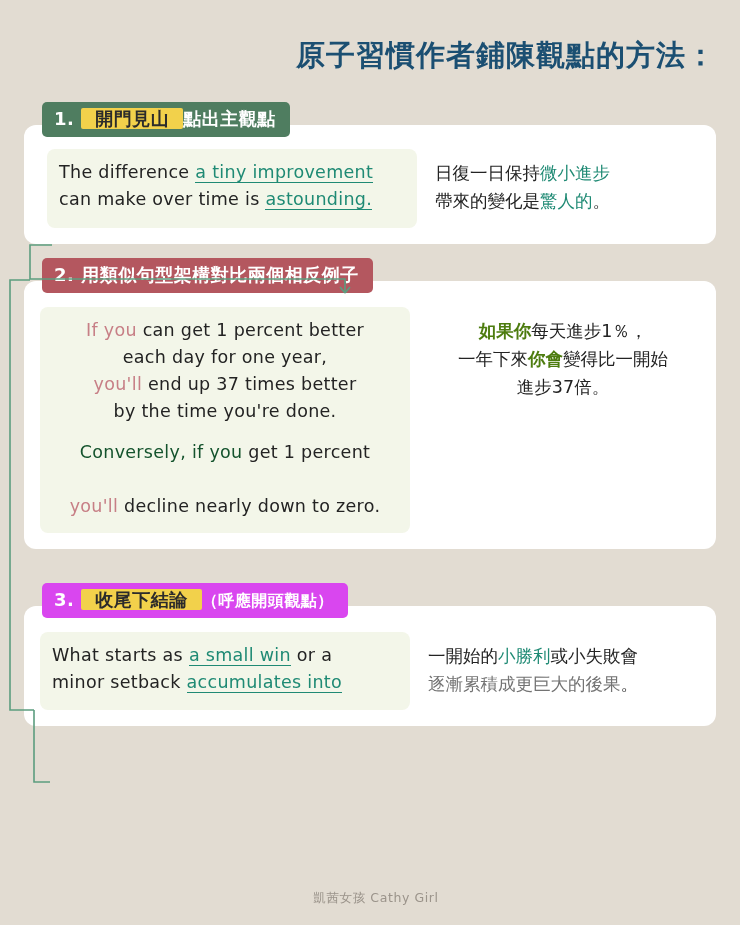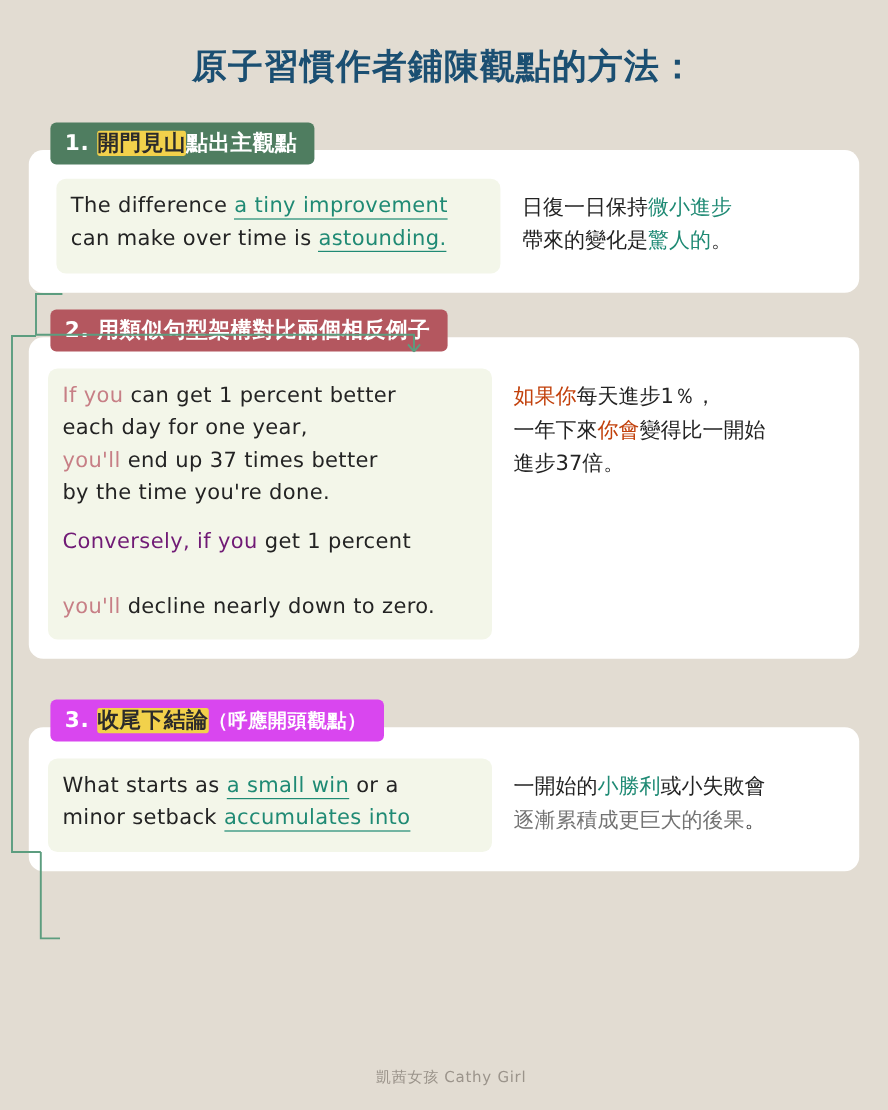--- a/index.html
+++ b/index.html
@@ -14,21 +14,21 @@
     overflow: hidden;
   }
   .page {
     width: 740px; height: 925px;
     position: relative;
     padding: 0 24px;
   }
 
   
   .title-block {
-    text-align: center;
+    text-align: right;
     padding-top: 34px;
   }
   .title-line1 {
     font-family: "DejaVu Sans", sans-serif;
     font-size: 29px;
     font-weight: bold;
     color: #1b4f72;
     letter-spacing: 1px;
     line-height: 1.45;
   }
@@ -52,21 +52,21 @@
     border-radius: 5px;
     letter-spacing: 0.5px;
     white-space: nowrap;
   }
   .chip-1 { background: #4f7d60; }
   .chip-2 { background: #b4575f; }
   .chip-3 { background: #d946ef; }
   .hl-yellow {
     background: #f2d14b;
     color: #2b2b2b;
-    padding: 0 0;
+    padding: 0 14px;
     border-radius: 2px;
   }
   .chip-sub {
     font-weight: bold;
     font-size: 16px;
   }
 
   
   .card {
     background: #ffffff;
@@ -98,22 +98,22 @@
     color: #232323;
     letter-spacing: 0.3px;
   }
   .zh {
     font-size: 17.5px;
     line-height: 1.62;
     color: #232323;
   }
   .u-teal { color: #1f8a74; border-bottom: 1.5px solid #1f8a74; }
   .c-teal { color: #1f8a74; }
-  .c-purple { color: #c2410c; }
-  .c-red { color: #701a75; }
+  .c-purple { color: #4d7c0f; font-weight: bold; }
+  .c-red { color: #14532d; }
   .c-pink { color: #c77f86; }
   .c-green { color: #737373; }
   .p-gap { margin-top: 14px; }
 
   
   .connector {
     position: absolute;
     left: 0; top: 0;
     width: 740px; height: 925px;
     pointer-events: none;
@@ -171,21 +171,21 @@
     </div>
   </div>
 
   <div class="sec" style="">
     <div class="sec-head">
       <span class="chip chip-2">
         <span>2.</span>
         <span>用類似句型架構對比兩個相反例子</span>
       </span>
     </div>
-    <div class="card" style="padding-top:26px;">
+    <div class="card" style="padding-top:26px;text-align:center;">
       <div class="col-en">
         <div class="en">
           <span class="c-pink">If you</span><span> can get 1 percent better</span><br>
           <span>each day for one year,</span><br>
           <span class="c-pink">you'll</span><span> end up 37 times better</span><br>
           <span>by the time you're done.</span>
         </div>
         <div class="en p-gap">
           <span class="c-red">Conversely, if you</span><span> get 1 percent</span><br>
           <br>

